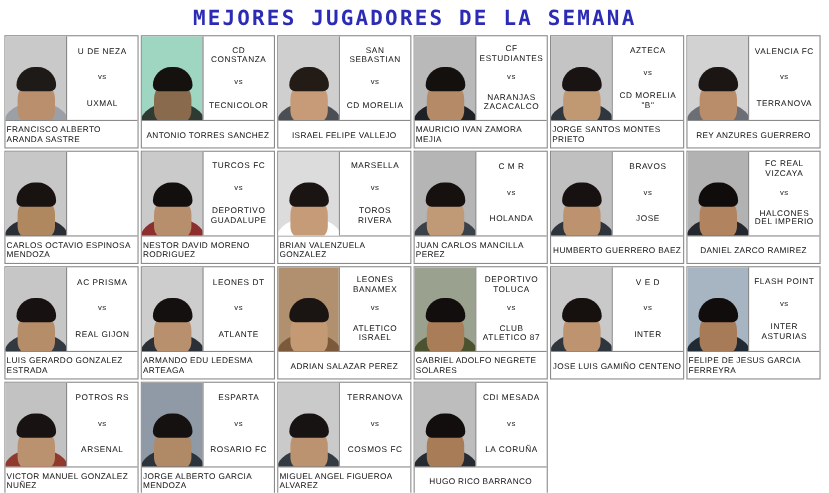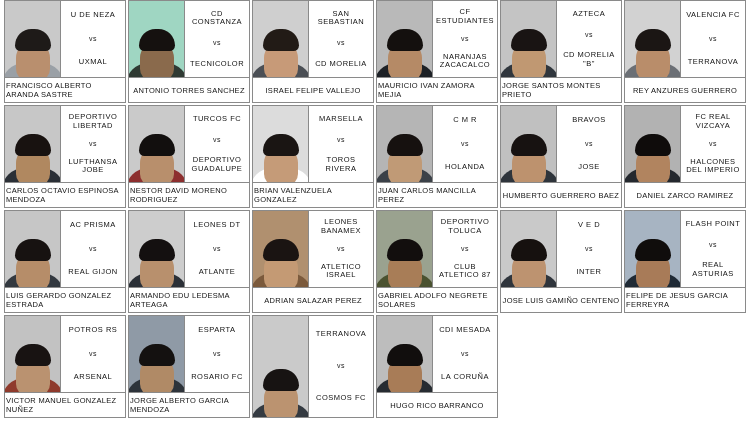--- a/index.html
+++ b/index.html
@@ -129,20 +129,21 @@
     display: flex;
     align-items: center;
     justify-content: center;
     letter-spacing: 0.3px;
   }
 </style>
 </head>
 <body>
 
 <div id="page">
+  <div id="title">MEJORES JUGADORES DE LA SEMANA</div>
   <div id="grid">
       <div class="row">
         <div class="card">
           <div class="card-top">
             <div class="photo">
               <div class="bg" style="background: rgb(201, 201, 201);"></div>
               <div class="shoulders" style="background: rgb(154, 160, 166);"></div>
               <div class="head" style="background: rgb(185, 143, 110);"></div>
               <div class="hair" style="background: rgb(30, 26, 24);"></div>
             </div>
@@ -237,25 +238,20 @@
       </div>
       <div class="row">
         <div class="card">
           <div class="card-top">
             <div class="photo">
               <div class="bg" style="background: rgb(199, 199, 199);"></div>
               <div class="shoulders" style="background: rgb(42, 47, 54);"></div>
               <div class="head" style="background: rgb(176, 136, 96);"></div>
               <div class="hair" style="background: rgb(24, 18, 16);"></div>
             </div>
-            <div class="matchup">
-              <div class="team">DEPORTIVO LIBERTAD</div>
-              <div class="vs">vs</div>
-              <div class="team">LUFTHANSA JOBE</div>
-            </div>
           </div>
           <div class="player-name">CARLOS OCTAVIO ESPINOSA MENDOZA</div>
         </div>
         <div class="card">
           <div class="card-top">
             <div class="photo">
               <div class="bg" style="background: rgb(202, 202, 202);"></div>
               <div class="shoulders" style="background: rgb(141, 47, 47);"></div>
               <div class="head" style="background: rgb(184, 143, 108);"></div>
               <div class="hair" style="background: rgb(18, 15, 14);"></div>
@@ -418,21 +414,21 @@
           <div class="card-top">
             <div class="photo">
               <div class="bg" style="background: rgb(167, 180, 194);"></div>
               <div class="shoulders" style="background: rgb(31, 42, 53);"></div>
               <div class="head" style="background: rgb(168, 123, 88);"></div>
               <div class="hair" style="background: rgb(16, 13, 12);"></div>
             </div>
             <div class="matchup">
               <div class="team">FLASH POINT</div>
               <div class="vs">vs</div>
-              <div class="team">REAL ASTURIAS</div>
+              <div class="team">INTER ASTURIAS</div>
             </div>
           </div>
           <div class="player-name">FELIPE DE JESUS GARCIA FERREYRA</div>
         </div>
       </div>
       <div class="row">
         <div class="card">
           <div class="card-top">
             <div class="photo">
               <div class="bg" style="background: rgb(194, 194, 194);"></div>
@@ -471,20 +467,21 @@
               <div class="shoulders" style="background: rgb(52, 58, 65);"></div>
               <div class="head" style="background: rgb(187, 147, 112);"></div>
               <div class="hair" style="background: rgb(23, 19, 18);"></div>
             </div>
             <div class="matchup">
               <div class="team">TERRANOVA</div>
               <div class="vs">vs</div>
               <div class="team">COSMOS FC</div>
             </div>
           </div>
+          <div class="player-name">MIGUEL ANGEL FIGUEROA ALVAREZ</div>
         </div>
         <div class="card">
           <div class="card-top">
             <div class="photo">
               <div class="bg" style="background: rgb(189, 189, 189);"></div>
               <div class="shoulders" style="background: rgb(38, 43, 49);"></div>
               <div class="head" style="background: rgb(168, 124, 87);"></div>
               <div class="hair" style="background: rgb(17, 14, 13);"></div>
             </div>
             <div class="matchup">

